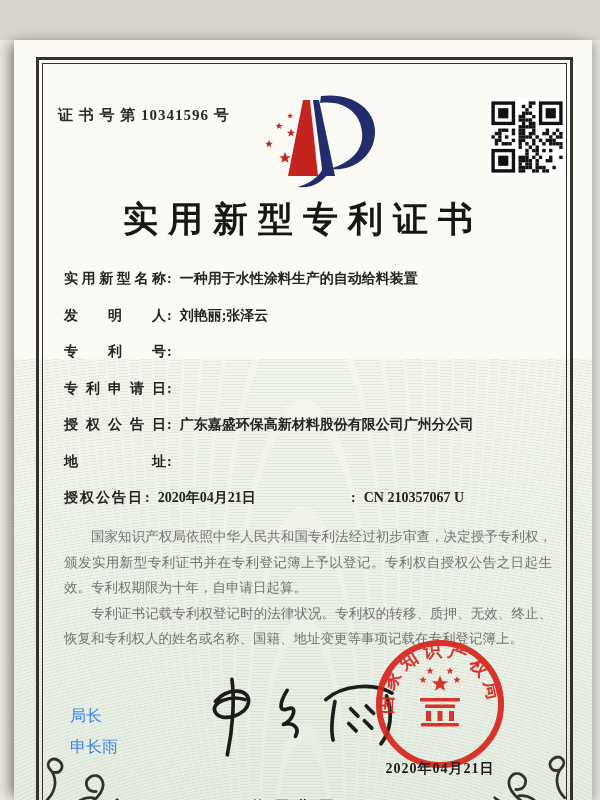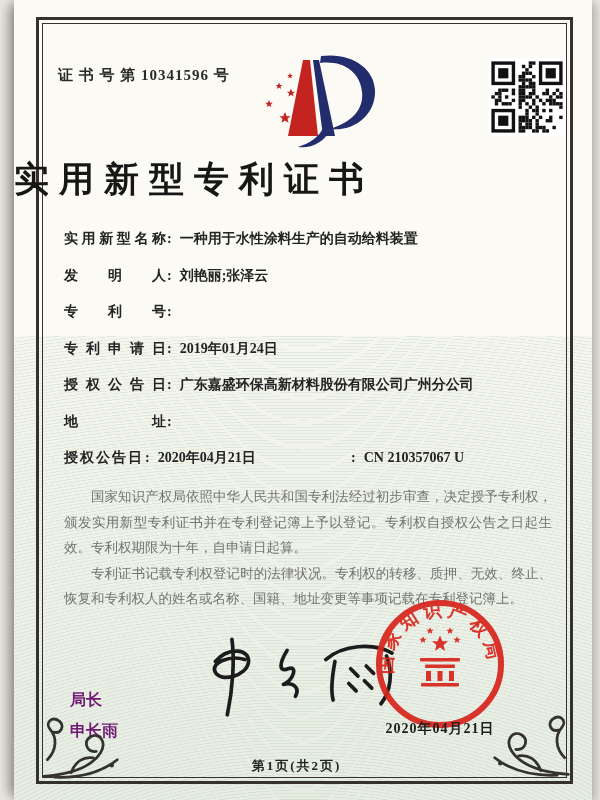--- a/index.html
+++ b/index.html
@@ -3,21 +3,21 @@
 <meta charset="utf-8">
 <style>
   html,body{margin:0;padding:0;}
   body{
     width:600px;height:800px;overflow:hidden;
     background:#d8d4cc;
     font-family:"Liberation Serif","DejaVu Serif",serif;
     color:#1f1f1f;
     position:relative;
   }
-  .photo{position:absolute;inset:0;background:#eceae4;}
+  .photo{position:absolute;inset:0;background:#eceae4;margin-top:40px;}
   .paper{
     position:absolute;left:14px;top:0;right:8px;bottom:0;
     background:#fbfaf4;
     box-shadow:-9px 0 12px -4px rgba(70,62,55,.55), 4px 2px 10px rgba(0,0,0,.25);
   }
   .guilloche{
     position:absolute;left:0;right:0;top:42%;bottom:0;z-index:0;
     background:
       linear-gradient(rgba(190,210,190,0.10),rgba(160,190,165,0.22)),
       repeating-radial-gradient(120% 85% at 50% 135%,
@@ -28,38 +28,38 @@
     border:3px solid #35322e;z-index:1;
   }
   .frame-inner{position:absolute;inset:3px;border:1px solid #35322e;}
   .content{position:absolute;inset:0;z-index:2;}
 
   .cert-no{position:absolute;left:44px;top:66px;font-size:15px;font-weight:700;letter-spacing:1px;color:#2a2a2a;}
   .logo{position:absolute;left:222px;top:52px;width:146px;height:100px;}
   .qr{position:absolute;left:474px;top:58px;width:78px;height:78px;background:#fff;}
 
   .title{
-    position:absolute;left:0;right:0;top:156px;text-align:left;
+    position:absolute;left:0;right:0;top:156px;text-align:center;
     font-size:35px;font-weight:700;letter-spacing:10px;color:#161616;
   }
 
   .fields{position:absolute;left:50px;right:40px;top:228px;font-size:14px;font-weight:700;color:#232323;}
   .frow{display:flex;align-items:flex-start;margin-bottom:15.5px;line-height:21px;}
   .flabel{display:inline-block;width:102px;flex:none;text-align:justify;text-align-last:justify;}
   .colon{flex:none;margin:0 8px 0 1px;}
   .fvalue{flex:1;}
   .grant-row{display:flex;margin-bottom:0;line-height:21px;}
   .grant-left{display:flex;width:286px;flex:none;}
   .grant-right{display:flex;flex:1;}
   .glabel{letter-spacing:2px;flex:none;text-align:center;}
 
   .paras{position:absolute;left:50px;right:40px;top:484px;font-size:13.5px;line-height:25.5px;color:#737373;text-align:justify;}
   .paras p{margin:0;text-indent:2em;font-weight:500;}
 
-  .director{position:absolute;left:56px;top:684px;font-size:16px;font-weight:700;line-height:31px;color:#701a75;}
+  .director{position:absolute;left:56px;top:660px;font-size:16px;font-weight:400;line-height:31px;color:#3b82f6;}
   .signature{position:absolute;left:168px;top:632px;width:236px;height:92px;}
   .seal{position:absolute;left:360px;top:598px;width:132px;height:132px;opacity:.93;}
   .seal-date{position:absolute;left:358px;top:720px;width:136px;text-align:center;font-size:14px;font-weight:700;color:#1d1d1d;letter-spacing:1px;}
   .flourish{position:absolute;width:92px;height:92px;color:#34322f;}
   .flourish.bl{left:26px;top:688px;}
   .flourish.br{left:466px;top:686px;transform:scaleX(-1);}
   .footer{position:absolute;left:0;right:13px;top:757px;text-align:center;font-size:13px;font-weight:700;letter-spacing:2px;color:#242424;}
 </style>
 </head>
 <body>
@@ -241,21 +241,20 @@
             <span class="colon">:</span>
           <span class="fvalue">刘艳丽;张泽云</span>
         </div>
         <div class="frow">
           <span class="flabel">专利号</span>
             <span class="colon">:</span>
         </div>
         <div class="frow">
           <span class="flabel">专利申请日</span>
             <span class="colon">:</span>
-          <span class="fvalue">2019年01月24日</span>
         </div>
         <div class="frow">
           <span class="flabel">授权公告日</span>
             <span class="colon">:</span>
           <span class="fvalue">广东嘉盛环保高新材料股份有限公司广州分公司</span>
         </div>
         <div class="frow">
           <span class="flabel">地址</span>
             <span class="colon">:</span>
         </div>

